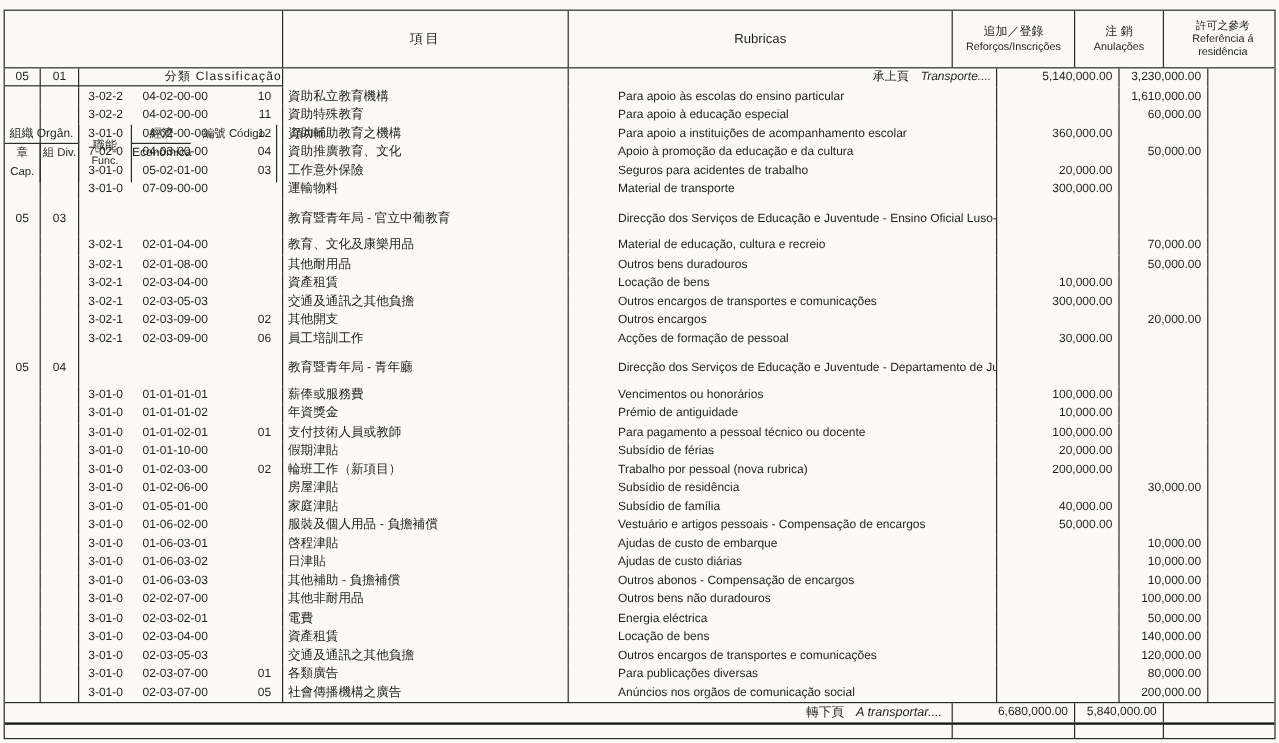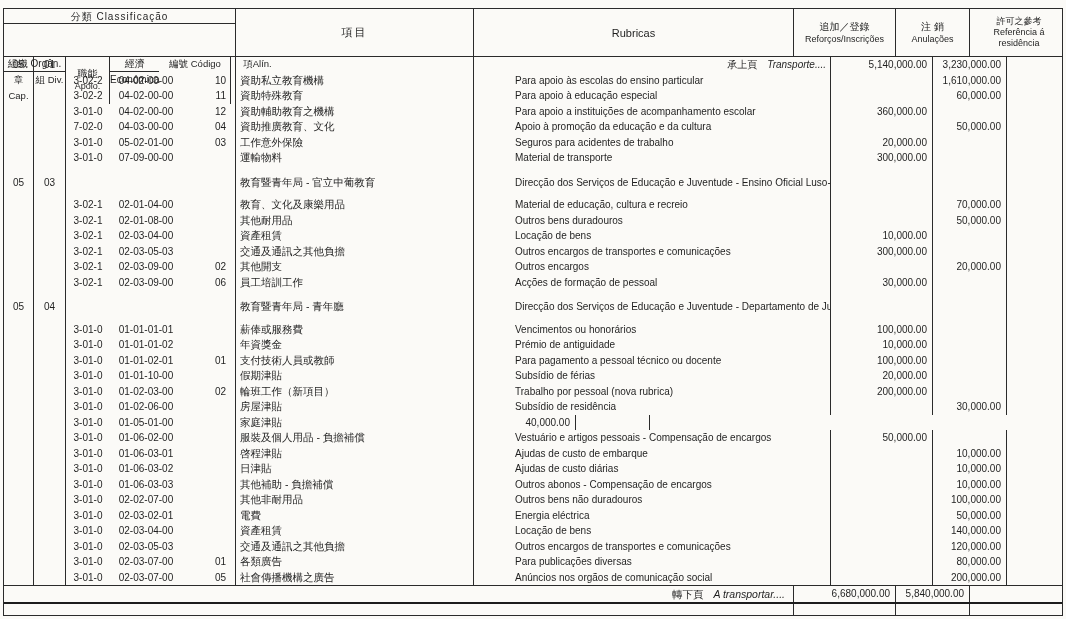--- a/index.html
+++ b/index.html
@@ -18,21 +18,21 @@
   .table {
     width:1060px;
     border:1px solid #2b2b2b;
     background:#fbfaf7;
   }
 
   
   .header { display:flex; border-bottom:1px solid #2b2b2b; height:48px; font-size:10px; }
   .hcol { flex:none; }
   .class-group { width:232px; border-right:1px solid #2b2b2b; display:flex; flex-direction:column; }
-  .h-classif { height:15px; line-height:15px; text-align:center; border-bottom:1px solid #2b2b2b; letter-spacing:1px; }
+  .h-classif { height:15px; line-height:15px; text-align:right; border-bottom:1px solid #2b2b2b; letter-spacing:1px;margin-top:48px; }
   .h-sub { display:flex; flex:1;margin-top:32px; }
   .h-organ { width:62px; border-right:1px solid #2b2b2b; display:flex; flex-direction:column; }
   .h-organ-top { height:16px; line-height:16px; text-align:center; border-bottom:1px solid #2b2b2b; }
   .h-organ-bottom { display:flex; flex:1; }
   .h-cap { width:30px; border-right:1px solid #2b2b2b; text-align:center; line-height:16px; font-size:9.5px; }
   .h-div { width:31px; text-align:center; line-height:16px; font-size:9.5px; }
   .h-func { width:44px; border-right:1px solid #2b2b2b; text-align:center; display:flex; flex-direction:column; justify-content:center; line-height:13px; }
   .h-econ { width:125px; display:flex; flex-direction:row; }
   .h-econ-top { height:16px; line-height:16px; text-align:center; border-bottom:1px solid #2b2b2b; }
   .h-econ-bottom { display:flex; flex:1; }
@@ -81,21 +81,21 @@
         <div class="h-sub">
           <div class="h-organ">
             <div class="h-organ-top">組織 Orgân.</div>
             <div class="h-organ-bottom">
               <div class="h-cap">章 Cap.</div>
               <div class="h-div">組 Div.</div>
             </div>
           </div>
           <div class="h-func">
             <div>職能</div>
-            <div class="h-pt">Apoio.</div>
+            <div class="h-pt">Func.</div>
           </div>
           <div class="h-econ">
             <div class="h-econ-top">經濟  Económica</div>
             <div class="h-econ-bottom">
               <div class="h-codigo">編號 Código</div>
               <div class="h-alin">項Alín.</div>
             </div>
           </div>
         </div>
       </div>
@@ -433,20 +433,23 @@
           <div class="cell c-aut"></div>
         </div>
 
         <div class="row row-item">
           <div class="cell c-cap"></div>
           <div class="cell c-div"></div>
           <div class="cell c-func">3-01-0</div>
           <div class="cell c-codigo">01-05-01-00</div>
           <div class="cell c-alin"></div>
           <div class="cell c-item">家庭津貼</div>
+          <div class="cell c-rubrica">
+            <span>Subsídio de família</span><span></span><span class="pt-italic"></span>
+          </div>
           <div class="cell c-ref">40,000.00</div>
           <div class="cell c-anul"></div>
           <div class="cell c-aut"></div>
         </div>
 
         <div class="row row-item">
           <div class="cell c-cap"></div>
           <div class="cell c-div"></div>
           <div class="cell c-func">3-01-0</div>
           <div class="cell c-codigo">01-06-02-00</div>

